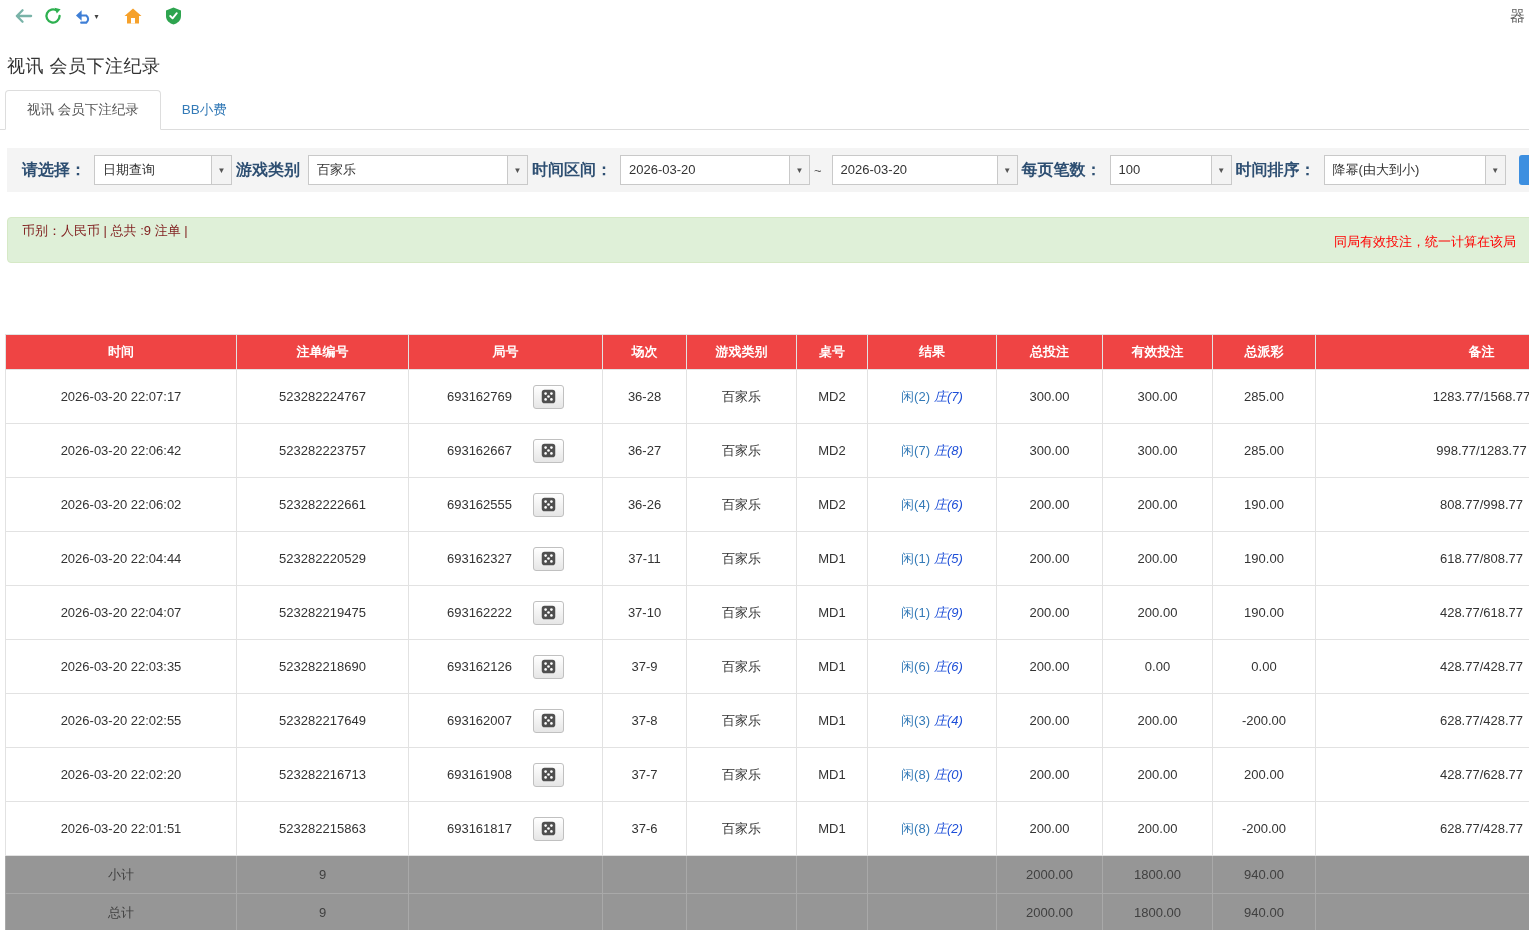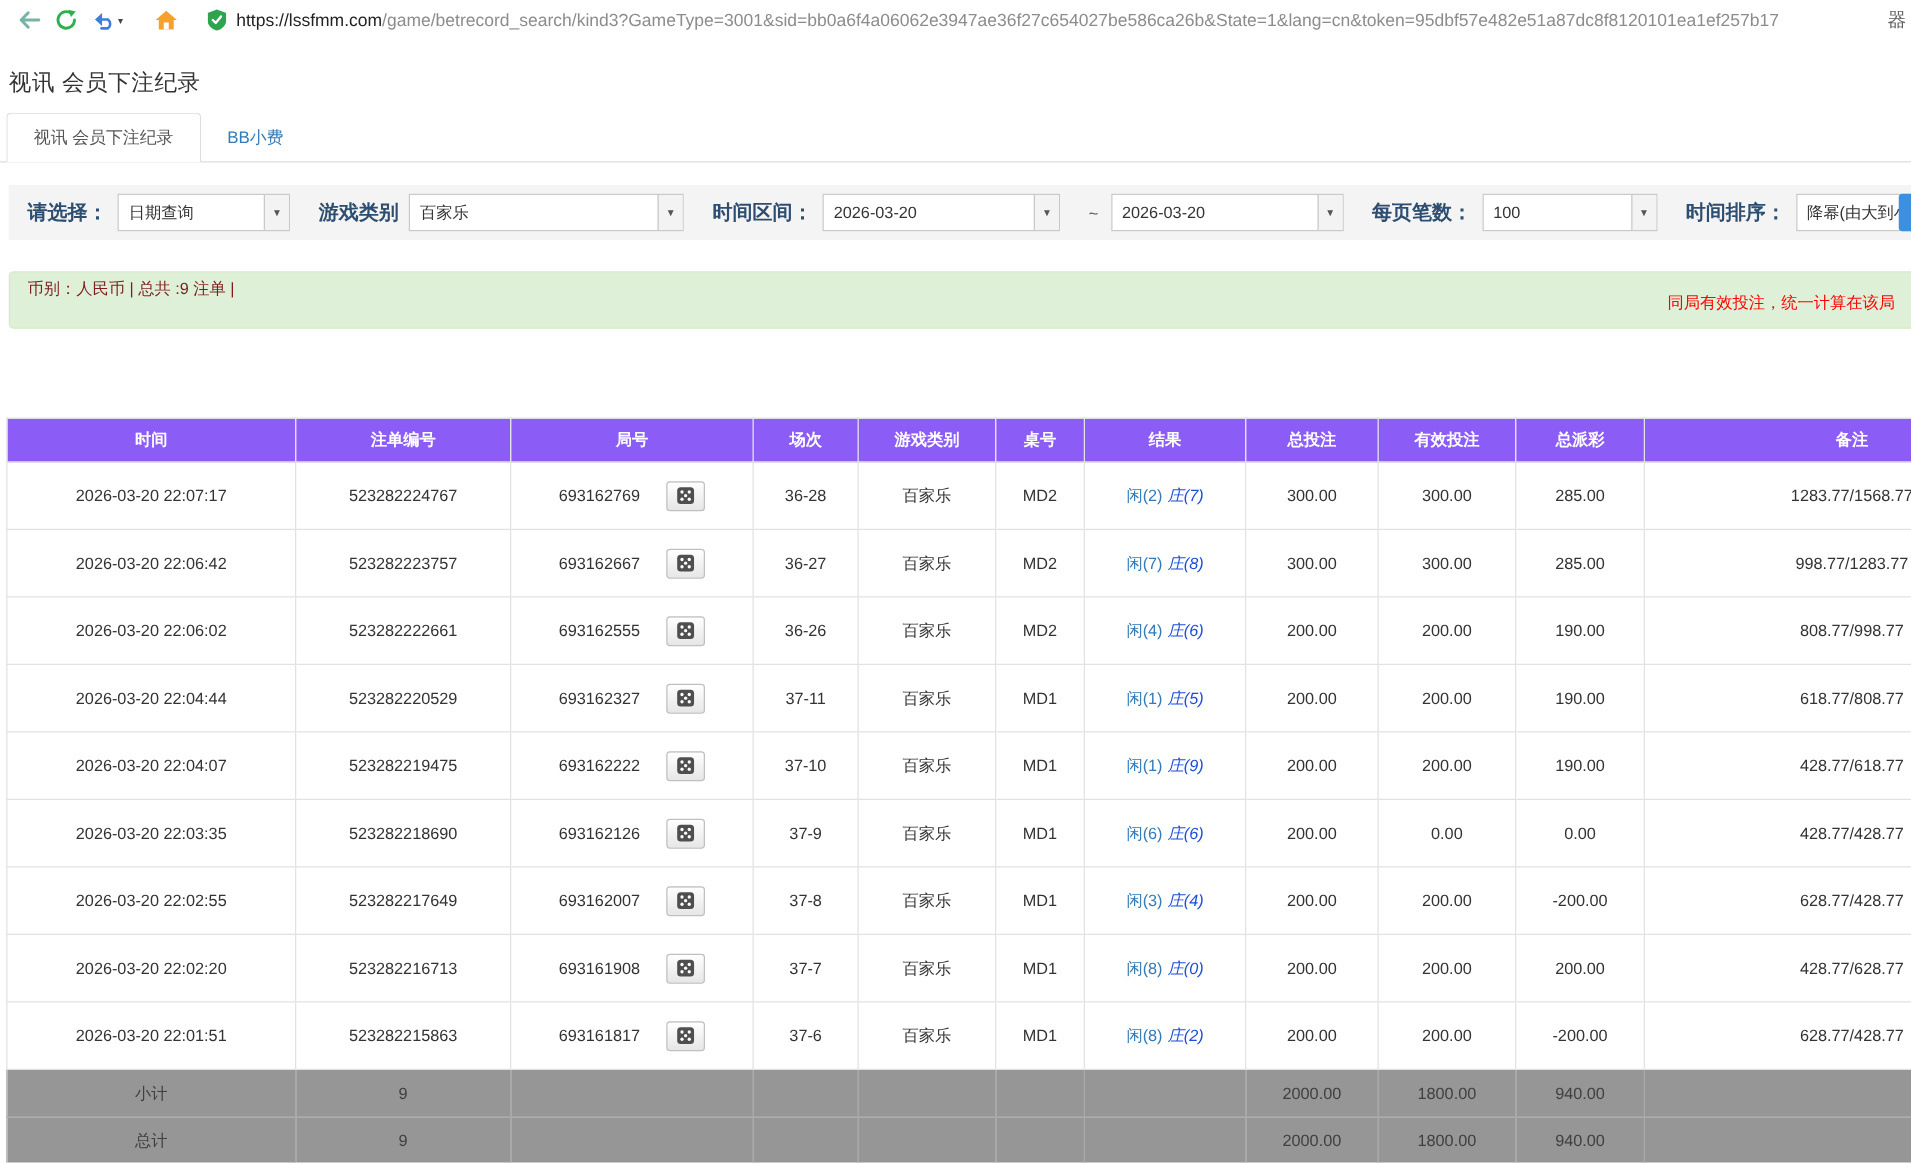--- a/index.html
+++ b/index.html
@@ -22,32 +22,32 @@
   .corner-glyph { color: #5f5f5f; font-size: 15px; margin-left: 6px; flex: 0 0 auto; }
   
   .page-title { margin: 22px 0 0 7px; font-size: 18px; color: #333; font-weight: 400; letter-spacing: 0.5px; }
   .tabs { display: flex; align-items: flex-end; margin-top: 13px; padding-left: 5px; border-bottom: 1px solid #ddd; height: 39px; }
   .tab { font-size: 13.5px; line-height: 38px; padding: 0 21px; cursor: pointer; white-space: nowrap; }
   .tab.active { background: #fff; border: 1px solid #ddd; border-bottom-color: #fff; border-radius: 4px 4px 0 0; color: #555; margin-bottom: -1px; }
   .tab.link { color: #337ab7; }
   
   .filter-bar { position: relative; margin: 18px 0 0 7px; width: 1643px; height: 44px; background: #f4f4f4; display: flex; align-items: center; padding-left: 15px; }
   .flabel { font-size: 16px; font-weight: bold; color: #2d4e71; margin-right: 8px; white-space: nowrap; }
-  .combo { display: flex; height: 30px; background: #fff; border: 1px solid #c9c9c9; margin-right: 23px; flex: 0 0 auto; }
+  .combo { display: flex; height: 30px; background: #fff; border: 1px solid #c9c9c9; margin-right: 4px; flex: 0 0 auto; }
   .combo-text { flex: 1; font-size: 13px; color: #333; line-height: 28px; padding: 0 8px; overflow: hidden; white-space: nowrap; }
   .combo-arrow { width: 20px; border-left: 1px solid #c9c9c9; background: #f3f3f3; display: flex; align-items: center; justify-content: center; font-size: 8px; color: #555; cursor: pointer; }
   .tilde { font-size: 13px; color: #555; margin-right: 10px; }
   .search-btn { position: absolute; top: 7px; left: 1512px; width: 48px; height: 30px; background: #3d8fe0; border-radius: 3px; cursor: pointer; border: none; }
   
   .summary-bar { position: relative; margin: 25px 0 0 7px; width: 1643px; height: 46px; background: #dff0d8; border: 1px solid #d6e9c6; border-radius: 4px; }
   .summary-left { position: absolute; left: 14px; top: 4px; font-size: 13px; color: #7f1d1d; }
   .summary-right { position: absolute; left: 1326px; top: 15px; font-size: 13px; color: #ff0000; white-space: nowrap; }
   
   .records { margin: 71px 0 0 5px; width: 1642px; table-layout: fixed; border-collapse: collapse; }
-  .records th { background: #8b5cf6; color: #fff; font-size: 13px; font-weight: bold; height: 35px; border: 1px solid #e2e2e2; text-align: center; }
+  .records th { background: #ef4444; color: #fff; font-size: 13px; font-weight: bold; height: 35px; border: 1px solid #e2e2e2; text-align: center; }
   .records tbody td { height: 54px; border: 1px solid #e2e2e2; font-size: 13px; color: #333; text-align: center; background: #fff; }
   .round-wrap { display: inline-flex; align-items: center; gap: 21px; }
   .die-btn { width: 31px; height: 24px; border: 1px solid #c0c0c0; border-radius: 3px; background: linear-gradient(#ffffff, #e6e6e6); display: inline-flex; align-items: center; justify-content: center; cursor: pointer; padding: 0; }
   .player { color: #337ab7; }
   .banker { color: #1d4ed8; margin-left: 4px; font-style: italic; }
   .link-cell { color: #337ab7; cursor: pointer; }
   .neg { color: #ff0000; }
   .records tfoot td { height: 38px; background: #969696; border: 1px solid #a9a9a9; color: #404040; font-size: 13px; text-align: center; }
 </style>
 </head>
@@ -78,21 +78,20 @@
         <rect x="8" y="11" width="4" height="5.5" fill="#fff"></rect>
       </svg>
   </span>
   <div class="url-area">
     <span class="shield">
       <svg width="15" height="18" viewBox="0 0 16 18">
           <path d="M8 0 L16 3 V9 C16 14 12 17 8 18 C4 17 0 14 0 9 V3 Z" fill="#2ea44f"></path>
           <path d="M4.5 9 L7 11.5 L11.5 6" stroke="#fff" stroke-width="2" fill="none" stroke-linecap="round" stroke-linejoin="round"></path>
         </svg>
     </span>
-    <span class="url-text"><span class="url-host">https://lssfmm.com</span><span class="url-rest">/game/betrecord_search/kind3?GameType=3001&amp;sid=bb0a6f4a06062e3947ae36f27c654027be586ca26b&amp;State=1&amp;lang=cn&amp;token=95dbf57e482e51a87dc8f8120101ea1ef257b17</span></span>
   </div>
   <span class="corner-glyph">器</span>
 </div>
 
 <h1 class="page-title">视讯 会员下注纪录</h1>
 
 <div class="tabs">
   <div class="tab active">视讯 会员下注纪录</div>
   <div class="tab link">BB小费</div>
 </div>
@@ -112,21 +111,21 @@
   <div class="combo" style="width:190px">
     <span class="combo-text">2026-03-20</span>
     <span class="combo-arrow">▼</span>
   </div>
   <span class="tilde">~</span>
   <div class="combo" style="width:186px">
     <span class="combo-text">2026-03-20</span>
     <span class="combo-arrow">▼</span>
   </div>
   <span class="flabel">每页笔数：</span>
-  <div class="combo" style="width:140px">
+  <div class="combo" style="width:122px">
     <span class="combo-text">100</span>
     <span class="combo-arrow">▼</span>
   </div>
   <span class="flabel">时间排序：</span>
   <div class="combo" style="width:182px">
     <span class="combo-text">降幂(由大到小)</span>
     <span class="combo-arrow">▼</span>
   </div>
   <button class="search-btn" type="button"></button>
 </div>

